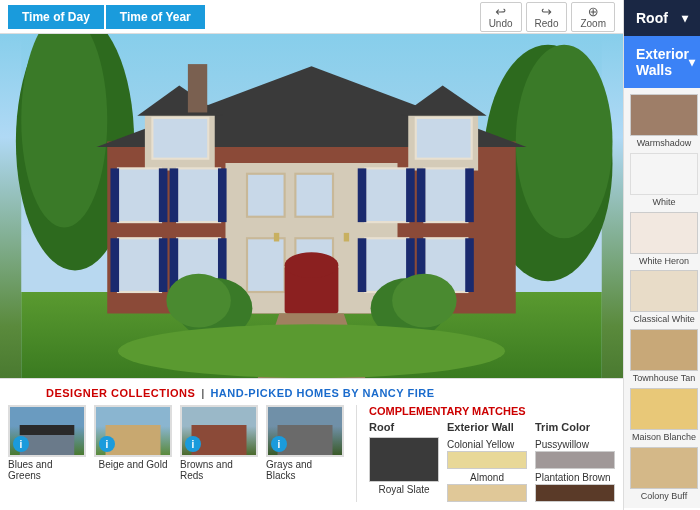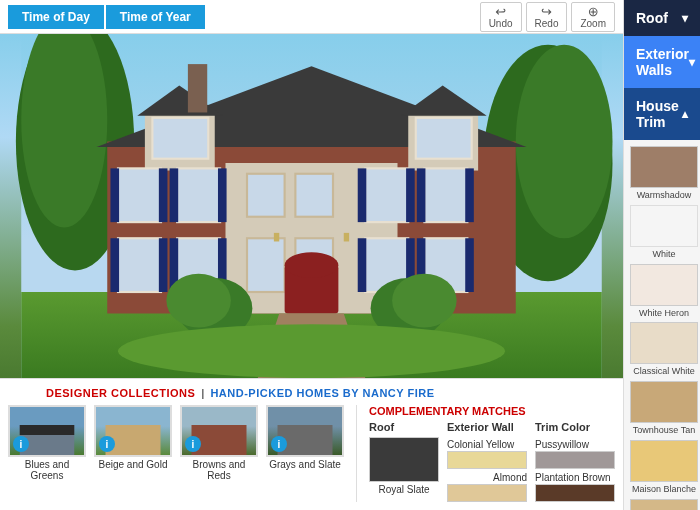--- a/index.html
+++ b/index.html
@@ -135,21 +135,20 @@
       display: flex;
       align-items: center;
       justify-content: center;
       z-index: 10;
     }
 
     .collection-label {
       font-size: 10px;
       color: #333;
       margin-top: 2px;
-      text-align: center;
     }
 
     .comp-column {
       display: flex;
       flex-direction: column;
     }
 
     .comp-title {
       font-size: 11px;
       font-weight: bold;
@@ -404,21 +403,21 @@
             <div style="position:absolute; bottom:0; left:50%; transform:translateX(-50%); width:55px; height:30px; background:#8b4a38;"></div>
             <div class="info-badge">i</div>
           </div>
           <span class="collection-label">Browns and Reds</span>
         </div>
         <div class="collection-item">
           <div class="collection-thumb thumb-bg-4">
             <div style="position:absolute; bottom:0; left:50%; transform:translateX(-50%); width:55px; height:30px; background:#6a6a6a;"></div>
             <div class="info-badge">i</div>
           </div>
-          <span class="collection-label">Grays and Slate</span>
+          <span class="collection-label">Grays and Blacks</span>
         </div>
       </div>
 
       <div style="border-left: 1px solid #ddd; padding-left: 12px; flex: 1;">
         <div class="comp-main-title">COMPLEMENTARY MATCHES</div>
         <div class="comp-columns-row">
 
           <div class="comp-column">
             <div class="comp-title">Roof</div>
             <div class="comp-swatch" style="background:#3a3a3a; width:70px; height:45px;"></div>
@@ -426,21 +425,21 @@
           </div>
 
           <div class="comp-column">
             <div class="comp-title">Exterior Wall</div>
             <div>
               <div style="margin-bottom:3px;">
                 <div class="comp-label" style="text-align:left; margin-bottom:1px;">Colonial Yellow</div>
                 <div style="width:80px; height:18px; background:#e8d898; border:1px solid #ccc;"></div>
               </div>
               <div>
-                <div class="comp-label" style="text-align:right; margin-bottom:1px;">Almond</div>
+                <div class="comp-label" style="text-align:center; margin-bottom:1px;">Almond</div>
                 <div style="width:80px; height:18px; background:#e0c898; border:1px solid #ccc;"></div>
               </div>
             </div>
           </div>
 
           <div class="comp-column">
             <div class="comp-title">Trim Color</div>
             <div>
               <div style="margin-bottom:3px;">
                 <div class="comp-label" style="text-align:left; margin-bottom:1px;">Pussywillow</div>
@@ -463,24 +462,20 @@
   <div class="right-section-header dark-blue">
     <span>Roof</span>
     <span class="chevron">▾</span>
   </div>
 
   <div class="right-section-header medium-blue">
     <span>Exterior Walls</span>
     <span class="chevron">▾</span>
   </div>
 
-  <div class="right-section-header light-blue">
-    <span>House Trim</span>
-    <span class="chevron">▴</span>
-  </div>
 
   <div class="color-swatches">
     <div class="swatch-item">
       <div class="swatch-color" style="background:#9e7e68;"></div>
       <div class="swatch-label">Warmshadow</div>
     </div>
     <div class="swatch-item">
       <div class="swatch-color" style="background:#f5f5f5; border: 1px solid #ddd;"></div>
       <div class="swatch-label">White</div>
     </div>

